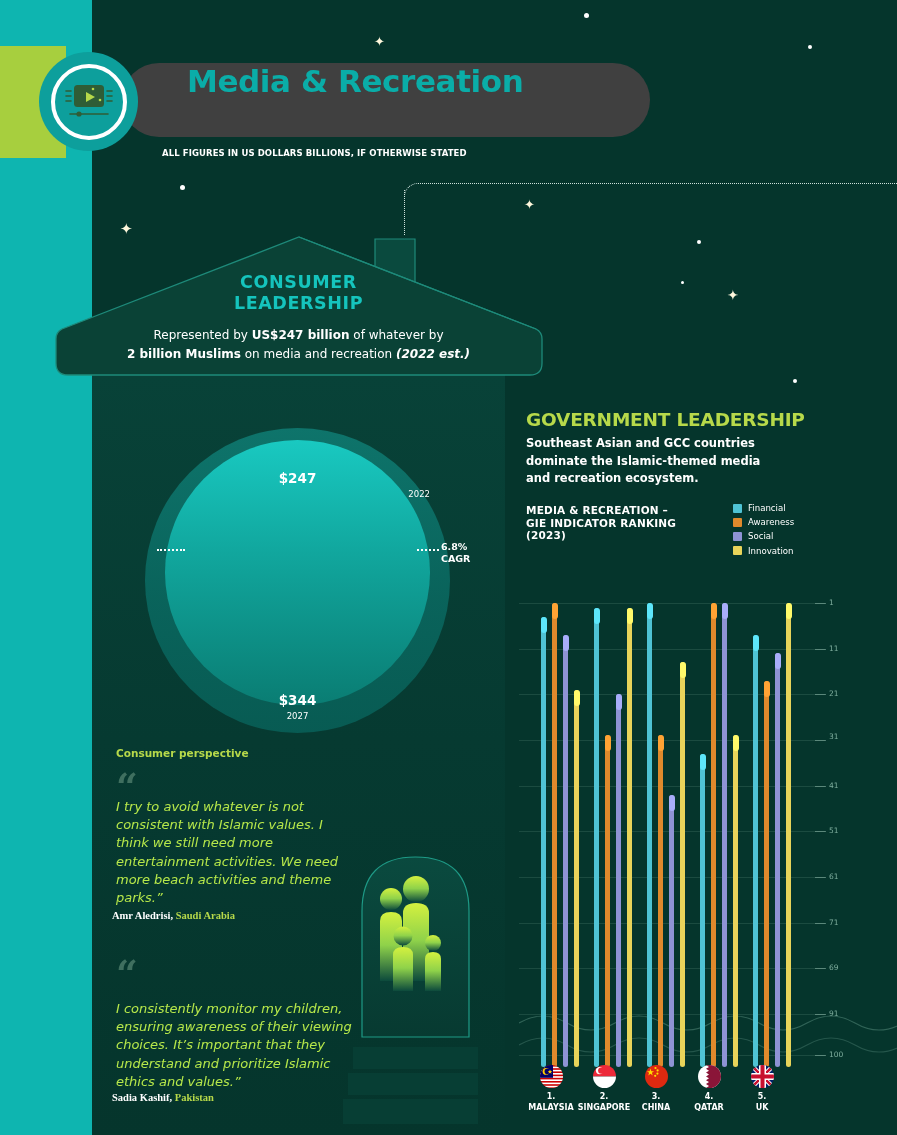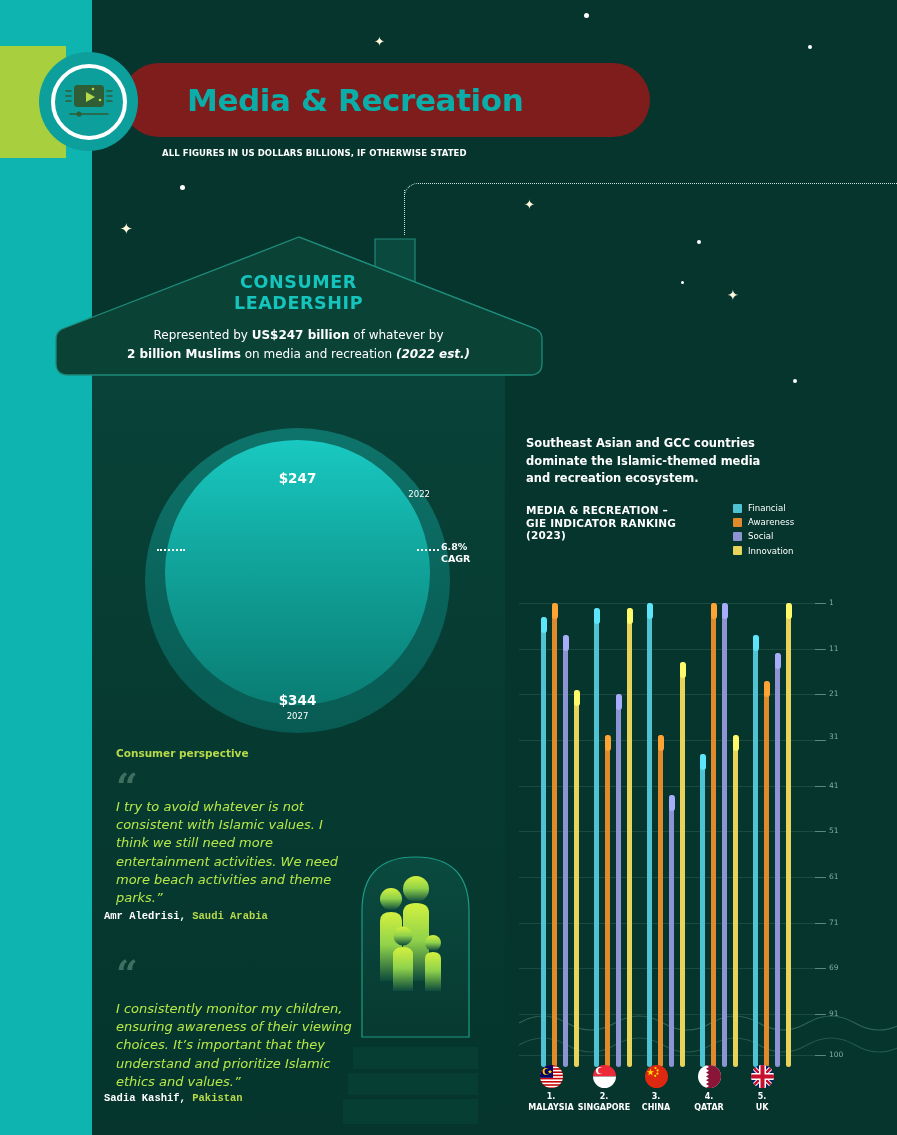--- a/index.html
+++ b/index.html
@@ -49,23 +49,23 @@
     z-index: 6;
   }
   .logo-ring {
     width: 76px; height: 76px; border-radius: 50%;
     border: 4px solid #ffffff;
     display: flex; align-items: center; justify-content: center;
   }
   .title-pill {
     position: absolute; left: 122px; top: 63px;
     width: 528px; height: 74px;
-    background: #7f1d1d;
+    background: #404040;
     border-radius: 37px;
-    display: flex; align-items: center;
+    display: flex; align-items: flex-start;
     padding-left: 65px;
     z-index: 4;
   }
   .title-pill .ttl {
     color: #0aada8; font-size: 31px; font-weight: bold;
     letter-spacing: -0.4px;
     font-family: "DejaVu Sans", sans-serif;
   }
   .fig-note {
     position: absolute; left: 162px; top: 148px;
@@ -184,22 +184,22 @@
     position:absolute; color:#3f6f5f; font-size:38px; font-weight:bold;
     line-height:1; font-family:"DejaVu Serif", serif; z-index:4;
     letter-spacing:-2px;
   }
   .q-text {
     position:absolute; left:116px; width:240px;
     color:#b7e84a; font-size:13px; font-style:italic; line-height:18.2px;
     font-family:"DejaVu Sans", sans-serif; z-index:4;
   }
   .q-attr {
-    position:absolute; left:104px; font-size:10.5px;
-    font-family:Liberation Mono, monospace; z-index:4;
+    position:absolute; left:112px; font-size:10.5px;
+    font-family:Liberation Serif, serif; z-index:4;
   }
   .q-attr .nm { color:#ffffff; font-weight:bold; }
   .q-attr .ct { color:#b7d94a; font-weight:bold; }
 
   
   .arch-box {
     position:absolute; left:358px; top:851px;
     width:115px; height:190px; z-index:3;
   }
   .plinth {
@@ -388,20 +388,21 @@
       <path d="M22 70 Q22 61 33 61 Q44 61 44 70 L44 130 L22 130 Z"></path>
       <circle cx="58" cy="38" r="13"></circle>
       <path d="M45 62 Q45 52 58 52 Q71 52 71 62 L71 130 L45 130 Z"></path>
       <circle cx="45" cy="85" r="9.5"></circle>
       <path d="M35 104 Q35 96 45 96 Q55 96 55 104 L55 140 L35 140 Z"></path>
       <circle cx="75" cy="92" r="8"></circle>
       <path d="M67 108 Q67 101 75 101 Q83 101 83 108 L83 140 L67 140 Z"></path>
     </g>
   </svg>
 
+  <div class="gl-title">GOVERNMENT LEADERSHIP</div>
   <div class="gl-sub">Southeast Asian and GCC countries dominate the Islamic-themed media and recreation ecosystem.</div>
   <div class="gl-rank">
     <span>MEDIA &amp; RECREATION –</span><br>
     <span>GIE INDICATOR RANKING</span><br>
     <span>(2023)</span>
   </div>
   <div class="legend" id="legend">
       <div class="lg-row">
         <div class="lg-sw" style="background: rgb(79, 195, 212);"></div>
         <div class="lg-tx">Financial</div>

